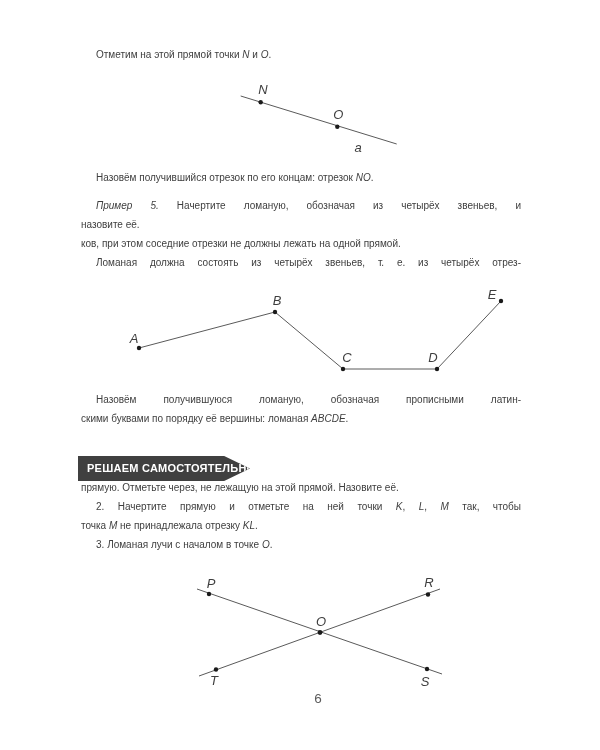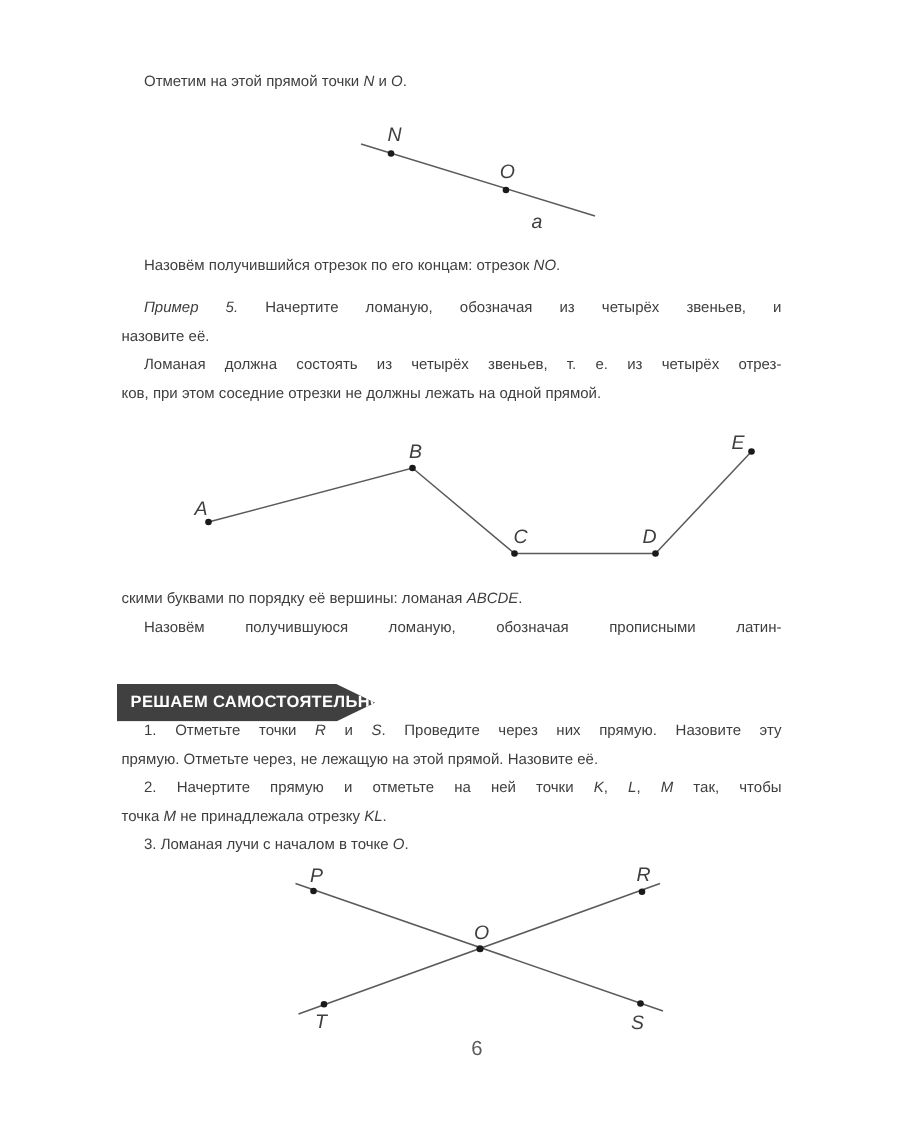--- a/index.html
+++ b/index.html
@@ -61,48 +61,47 @@
   <div class="tblock" style="top:168px">
     <div class="ln ind"><span>Назовём получившийся отрезок по его концам: отрезок </span><span class="it">NO</span><span>.</span></div>
   </div>
 
   <div class="tblock" style="top:196px">
     <div class="ln ind jl"><span class="it bd">Пример 5.</span><span> Начертите ломаную, обозначая из четырёх звеньев, и</span></div>
     <div class="ln"><span>назовите её.</span></div>
   </div>
 
   <div class="tblock" style="top:234px">
+    <div class="ln"><span>ков, при этом соседние отрезки не должны лежать на одной прямой.</span></div>
     <div class="ln ind jl"><span>Ломаная должна состоять из четырёх звеньев, т. е. из четырёх отрез-</span></div>
-    <div class="ln"><span>ков, при этом соседние отрезки не должны лежать на одной прямой.</span></div>
   </div>
 
   <svg style="left:115px;top:283px" width="400" height="100" viewBox="0 0 400 100">
     <polyline class="geoline" points="24,65 160,29 228,86 322,86 386,18"></polyline>
     <circle class="dot" cx="24" cy="65" r="2.2"></circle>
     <circle class="dot" cx="160" cy="29" r="2.2"></circle>
     <circle class="dot" cx="228" cy="86" r="2.2"></circle>
     <circle class="dot" cx="322" cy="86" r="2.2"></circle>
     <circle class="dot" cx="386" cy="18" r="2.2"></circle>
     <text class="lbl" x="19" y="60" text-anchor="middle">A</text>
     <text class="lbl" x="162" y="22" text-anchor="middle">B</text>
     <text class="lbl" x="232" y="79" text-anchor="middle">C</text>
     <text class="lbl" x="318" y="79" text-anchor="middle">D</text>
     <text class="lbl" x="377" y="16" text-anchor="middle">E</text>
   </svg>
 
   <div class="tblock" style="top:390px">
+    <div class="ln ind jl"><span>Назовём получившуюся ломаную, обозначая прописными латин-</span></div>
     <div class="ln"><span>скими буквами по порядку её вершины: ломаная </span><span class="it">ABCDE</span><span>.</span></div>
-    <div class="ln ind jl"><span>Назовём получившуюся ломаную, обозначая прописными латин-</span></div>
   </div>
 
   <div class="badge">РЕШАЕМ САМОСТОЯТЕЛЬНО</div>
 
   <div class="tblock" style="top:478px">
     <div>
-      <div class="ln ind jl"><span class="bd">1. </span><span>Отметьте точки </span><span class="it">R</span><span> и </span><span class="it">S</span><span>. Проведите через них прямую. Назовите эту</span></div>
       <div class="ln"><span>прямую. Отметьте через, не лежащую на этой прямой. Назовите её.</span></div>
     </div>
     <div>
       <div class="ln ind jl"><span class="bd">2. </span><span>Начертите прямую и отметьте на ней точки </span><span class="it">K</span><span>, </span><span class="it">L</span><span>, </span><span class="it">M</span><span> так, чтобы</span></div>
       <div class="ln"><span>точка </span><span class="it">M</span><span> не принадлежала отрезку </span><span class="it">KL</span><span>.</span></div>
     </div>
     <div>
       <div class="ln ind"><span class="bd">3. </span><span>Ломаная лучи с началом в точке </span><span class="it">O</span><span>.</span></div>
     </div>
   </div>

